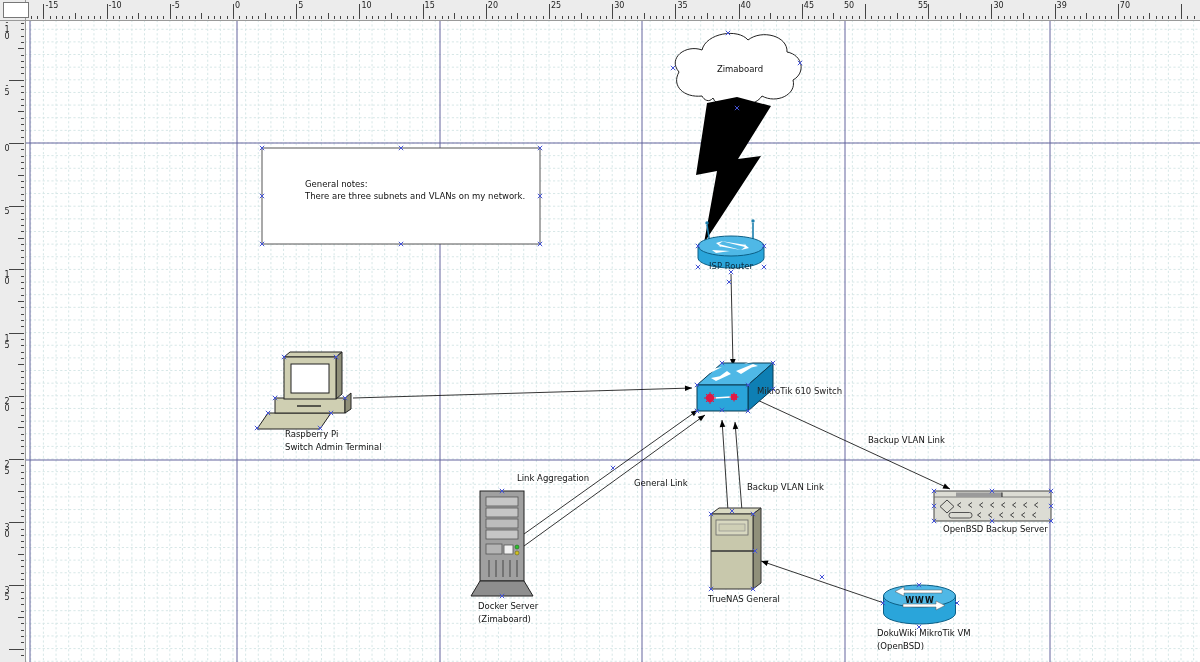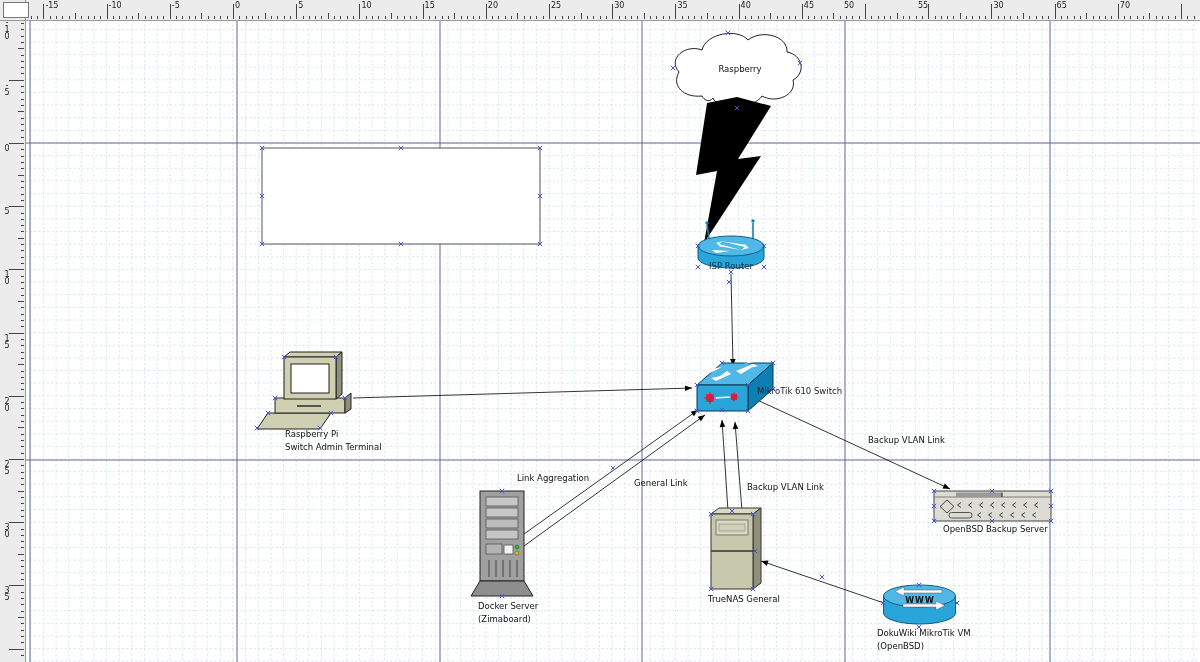--- a/index.html
+++ b/index.html
@@ -578,21 +578,21 @@
       <div class="hnum" style="left: 424.6px;">15</div>
       <div class="hnum" style="left: 487.8px;">20</div>
       <div class="hnum" style="left: 551px;">25</div>
       <div class="hnum" style="left: 614.2px;">30</div>
       <div class="hnum" style="left: 677.4px;">35</div>
       <div class="hnum" style="left: 740.6px;">40</div>
       <div class="hnum" style="left: 803.8px;">45</div>
       <div class="hnum" style="left: 844px;">50</div>
       <div class="hnum" style="left: 886px; margin-left: 32px;">55</div>
       <div class="hnum" style="left: 993.4px;">30</div>
-      <div class="hnum" style="left: 1056.6px;">65</div>
+      <div class="hnum" style="left: 1056.6px;">39</div>
       <div class="hnum" style="left: 1119.8px;">70</div>
     </div>
   <div id="ruler-left">
       <div class="vtick" style="top: 2.92px; width: 3px;"></div>
       <div class="vtick" style="top: 9.24px; width: 3px;"></div>
       <div class="vtick" style="top: 15.56px; width: 3px;"></div>
       <div class="vtick" style="top: 21.88px; width: 3px;"></div>
       <div class="vtick" style="top: 28.2px; width: 6px;"></div>
       <div class="vtick" style="top: 34.52px; width: 3px;"></div>
       <div class="vtick" style="top: 40.84px; width: 3px;"></div>
@@ -707,21 +707,21 @@
 5</div>
       <div class="vnum" style="top: 504.2px;">3
 0</div>
       <div class="vnum" style="top: 567.4px;">3
 5</div>
     </div>
   <div id="ruler-corner">
       <div class="box"></div>
     </div>
 
-  <div class="lbl center" style="left:740px;top:63px;">Raspberry</div>
+  <div class="lbl center" style="left:740px;top:63px;">Zimaboard</div>
   <div class="lbl center" style="left:731px;top:260px;color:#0a2c40;">ISP Router</div>
   <div class="lbl" style="left:757px;top:385px;color:#222;">MikroTik 610 Switch</div>
 
   <div class="lbl" style="left:285px;top:428px;">
     <div>Raspberry Pi</div>
     <div>Switch Admin Terminal</div>
   </div>
 
   <div class="lbl" style="left:478px;top:600px;">
     <div>Docker Server</div>
@@ -729,20 +729,24 @@
   </div>
 
   <div class="lbl" style="left:708px;top:593px;">TrueNAS General</div>
   <div class="lbl" style="left:943px;top:523px;">OpenBSD Backup Server</div>
 
   <div class="lbl" style="left:877px;top:627px;">
     <div>DokuWiki MikroTik VM</div>
     <div>(OpenBSD)</div>
   </div>
 
+  <div class="lbl" style="left:305px;top:179px;line-height:11.5px;">
+    <div>General notes:</div>
+    <div>There are three subnets and VLANs on my network.</div>
+  </div>
 
   <div class="lbl" style="left:517px;top:472px;">Link Aggregation</div>
   <div class="lbl" style="left:634px;top:477px;">General Link</div>
   <div class="lbl" style="left:747px;top:481px;">Backup VLAN Link</div>
   <div class="lbl" style="left:868px;top:434px;">Backup VLAN Link</div>
 
   <div class="lbl center" style="left:920px;top:595px;font-weight:bold;font-size:8px;letter-spacing:1px;">WWW</div>
 </div>
 
 </body></html>

